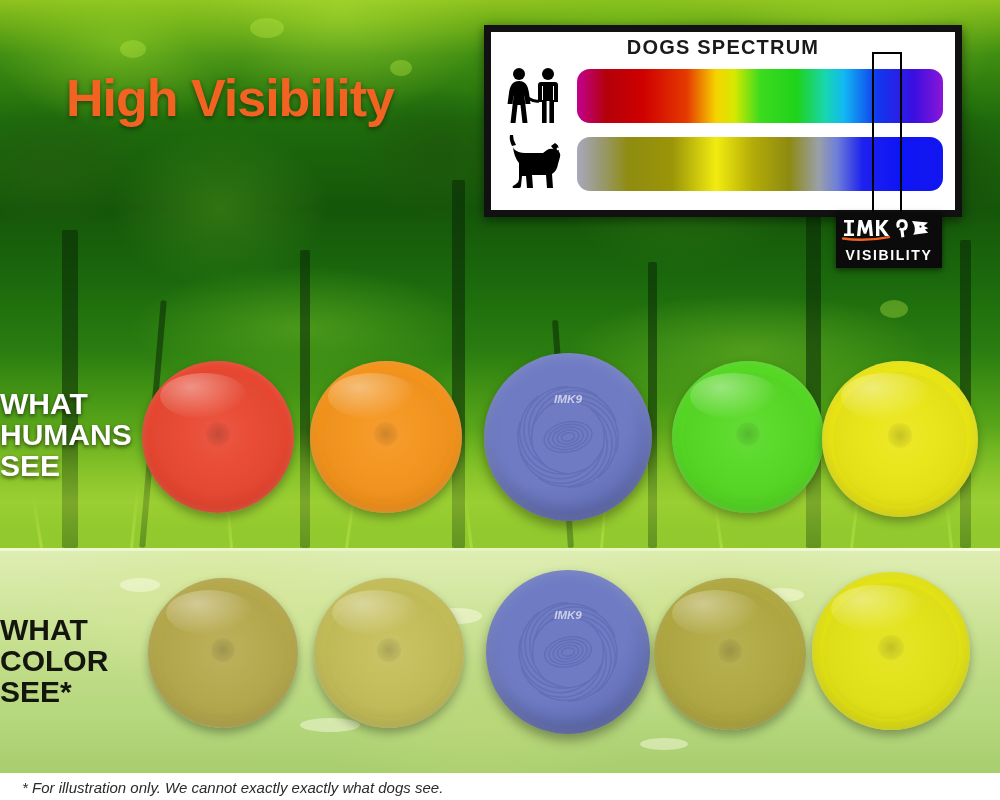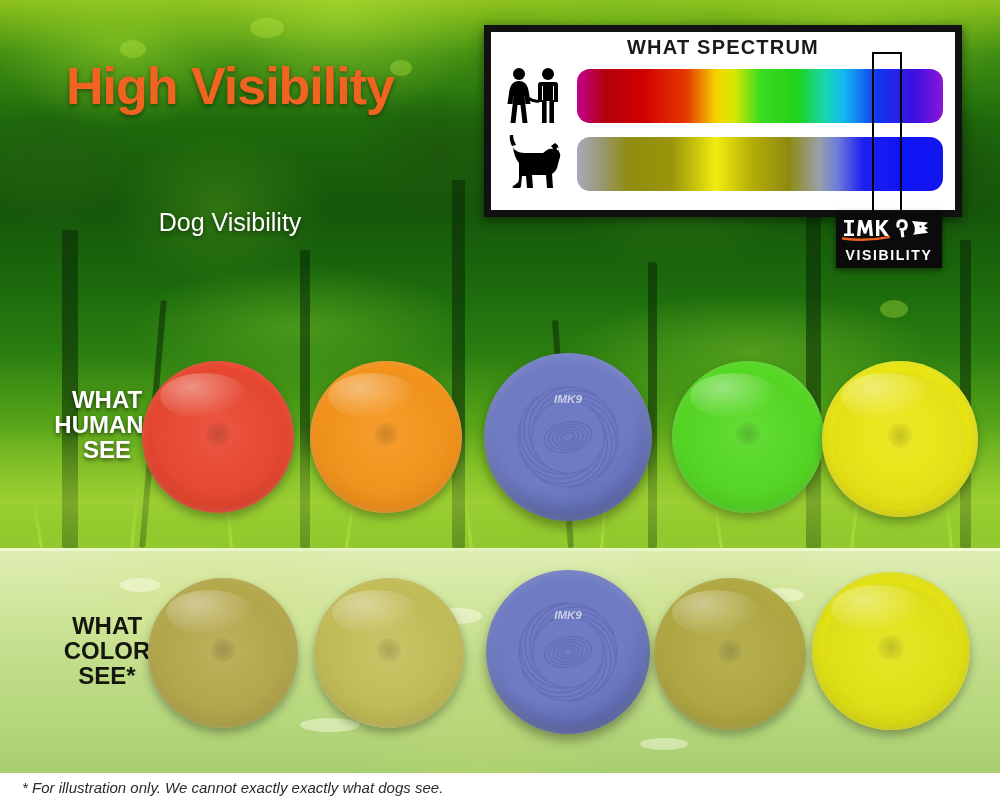--- a/index.html
+++ b/index.html
@@ -68,21 +68,21 @@
   .dogspeck { position:absolute; border-radius:50%; background:rgba(255,255,235,.45); }
 
   
   .seam {
     position:absolute; top:548px; left:0; width:1000px; height:3px;
     background:linear-gradient(90deg, rgba(240,250,215,.9), rgba(230,245,195,.75), rgba(245,252,220,.9));
   }
 
   
   .headline {
-    position:absolute; left:0; top:62px; width:460px;
+    position:absolute; left:0; top:74px; width:460px;
     text-align:center;
     color:#f26322;
     font-weight:bold; font-size:52px; line-height:.96;
     letter-spacing:-1px;
     text-shadow:0 2px 5px rgba(0,0,0,.45);
   }
   .headline .l2 { display:block; }
   .subhead {
     position:absolute; left:0; top:176px; width:460px;
     text-align:center;
@@ -138,22 +138,22 @@
   }
   .logo-badge svg { position:absolute; left:4px; top:2px; width:98px; height:30px; }
   .logo-sub {
     position:absolute; left:0; right:0; bottom:5px;
     text-align:center; color:#ffffff;
     font-size:14px; font-weight:bold; letter-spacing:1.6px;
   }
 
   
   .row-label {
-    position:absolute; width:130px; text-align:center;
-    font-weight:bold; font-size:24px; line-height:1.04;margin-left:42px;
+    position:absolute; width:130px; text-align:left;
+    font-weight:bold; font-size:30px; line-height:1.04;
   }
   .label-human { left:0; top:388px; color:#ffffff; text-shadow:0 2px 4px rgba(0,0,0,.6); }
   .label-dog   { left:0; top:614px; color:#14160d; }
   .row-label span { display:block; }
 
   
   .disc { position:absolute; border-radius:50%;font-style:italic; }
   .disc-flat::before {
     content:""; position:absolute; inset:7%;
     border-radius:50%;
@@ -225,25 +225,24 @@
     <div class="dogspeck" style="left:300px; top:170px; width:60px; height:14px;"></div>
     <div class="dogspeck" style="left:640px; top:190px; width:48px; height:12px;"></div>
   </div>
   <div class="seam"></div>
 
   <div class="headline">
     <span>High Visibility</span>
   </div>
   <div class="subhead">
     <br>
-    <span>Dog Visibility</span>
   </div>
 
   <div class="spec-panel">
-    <div class="spec-title">WHAT SPECTRUM</div>
+    <div class="spec-title">DOGS SPECTRUM</div>
 
     <div class="spec-row row-human">
       <div class="pictogram">
         <svg viewBox="0 0 62 60">
 
           <circle cx="16" cy="9" r="6" fill="#000"></circle>
           <path d="M16 16 c-6 0 -9 4 -10 12 l-1.5 11 h5 l1 -9 v2 l-3 26 h5 l2 -18 h3 l2 18 h5 l-3 -26 v-2 l1 9 h5 l-1.5 -11 c-1 -8 -4 -12 -10 -12 z" fill="#000"></path>
 
           <circle cx="45" cy="9" r="6" fill="#000"></circle>
           <path d="M38 17 h14 a3 3 0 0 1 3 3 v17 h-4 v-16 h-1 v15 h-10 v-15 h-1 v16 h-4 v-17 a3 3 0 0 1 3 -3 z" fill="#000"></path>

